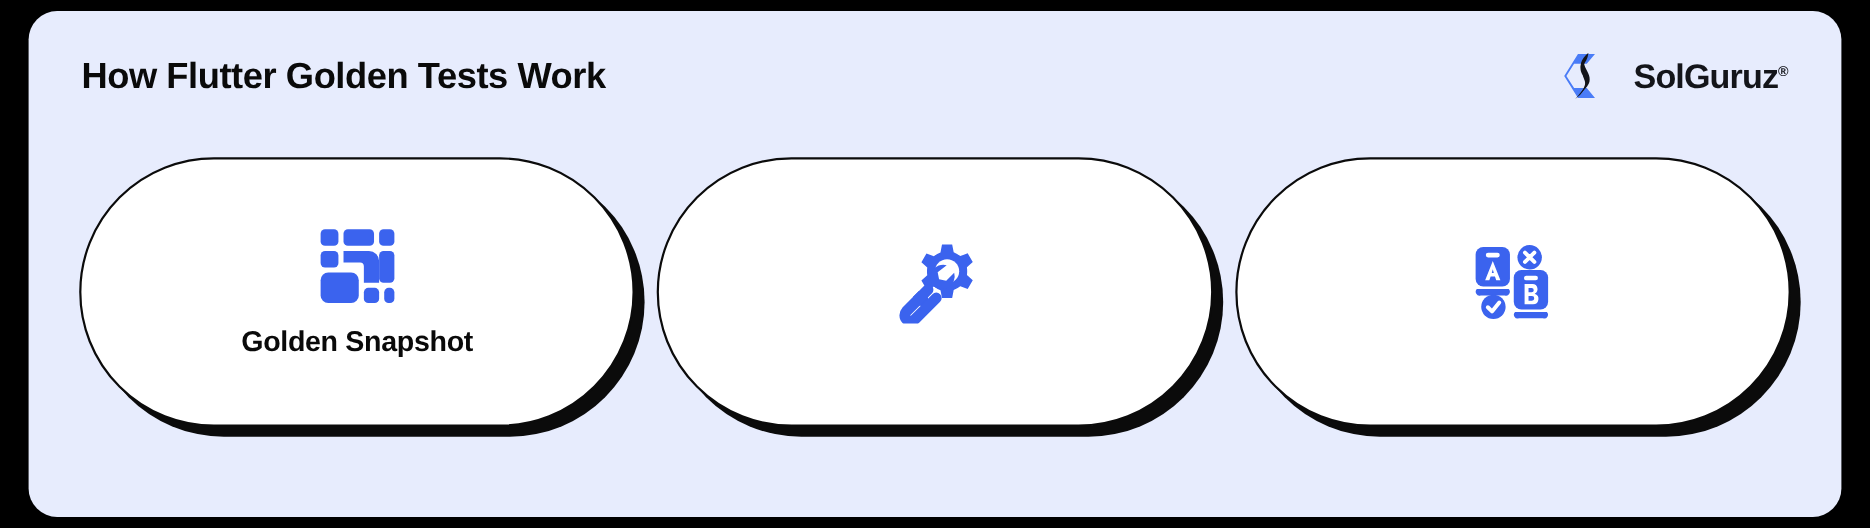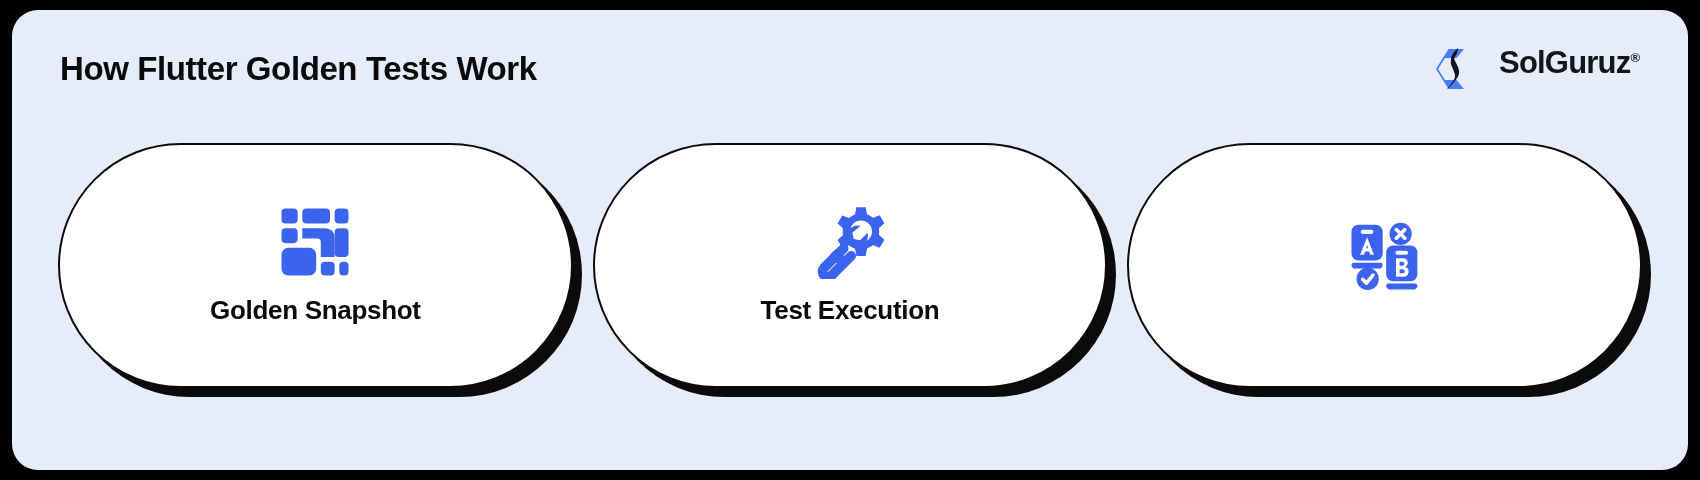--- a/index.html
+++ b/index.html
@@ -12,21 +12,21 @@
     height: 480px;
     overflow: hidden;
     font-family: "Liberation Sans", sans-serif;
   }
 
   #infographic {
     position: relative;
     width: 1700px;
     height: 480px;
     box-sizing: border-box;
-    padding: 10px 12px;
+    padding: 10px 26px;
   }
 
   .panel {
     position: relative;
     width: 100%;
     height: 100%;
     box-sizing: border-box;
     background: #e7ecfd;
     border-radius: 26px;
   }
@@ -50,20 +50,21 @@
     font-weight: bold;
     color: #0a0a0a;
     letter-spacing: -0.4px;
     white-space: nowrap;
     margin: 0;
   }
 
   
   .logo {
     display: flex;
+    align-items: center;
     gap: 25px;
     white-space: nowrap;
   }
   .logo-mark {
     width: 40px;
     height: 44px;
     flex: 0 0 auto;
     display: block;
   }
   .logo-text {
@@ -188,21 +189,20 @@
             </g>
             <circle cx="41.5" cy="23" r="9.5" fill="#ffffff"></circle>
             <g fill="#3b63ee">
               <path d="M44.2 14.2 a10.2 10.2 0 0 0 -10.6 16.3 l-5.1 5.1 -6.2-1.1 -4.6 4.6
                        1.2 6.3 6.3 1.2 4.6-4.6 -1.1-6.2 5.1-5.1 a10.2 10.2 0 0 0 16.3-10.6
                        l-6.3 6.3 -5.6-1.1 -1.1-5.6 Z" transform="translate(-3,4) rotate(0 32 32)"></path>
             </g>
             <path d="M26.5 37.5 L9.5 54.5 a4.6 4.6 0 0 0 6.5 6.5 L33 44" stroke="#3b63ee" stroke-width="8.5" fill="none" stroke-linecap="round"></path>
           </svg>
         </span>
-        <div class="card-label">Test Execution</div>
       </div>
 
       <div class="card">
         <span class="card-icon">
           <svg width="74" height="74" viewBox="0 0 64 64" xmlns="http://www.w3.org/2000/svg">
             <g fill="#3b63ee">
 
               <rect x="3" y="4" width="27" height="31" rx="6"></rect>
               <rect x="11" y="8.5" width="11" height="3.6" rx="1.8" fill="#ffffff"></rect>
               <path d="M4 37 h25 a3 3 0 0 1 -3 5 H7 a3 3 0 0 1 -3 -5 Z"></path>

